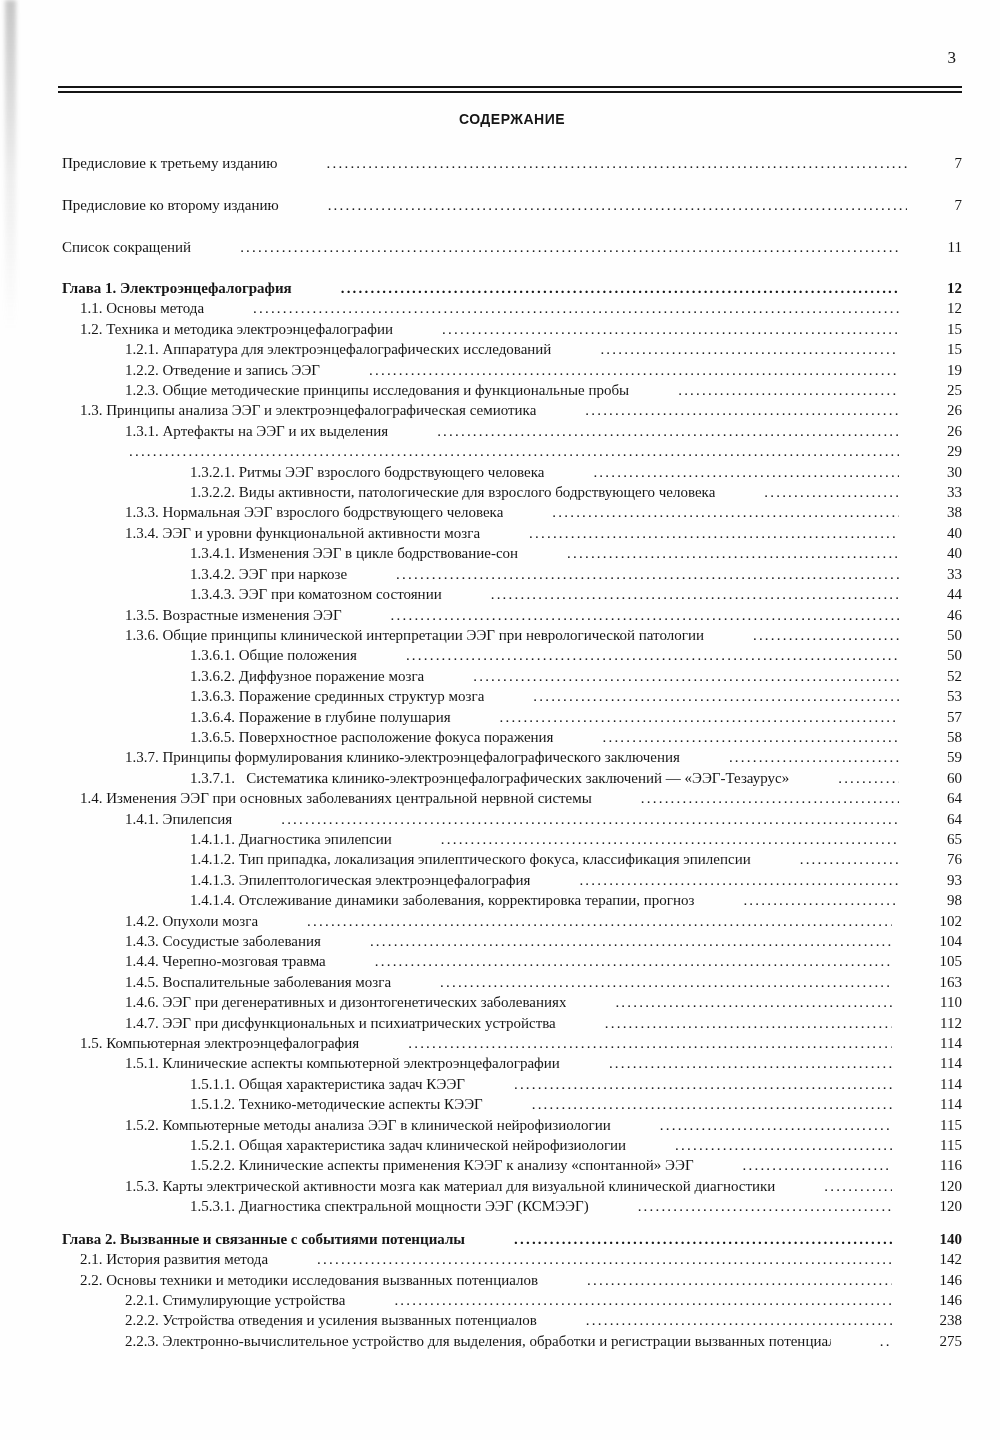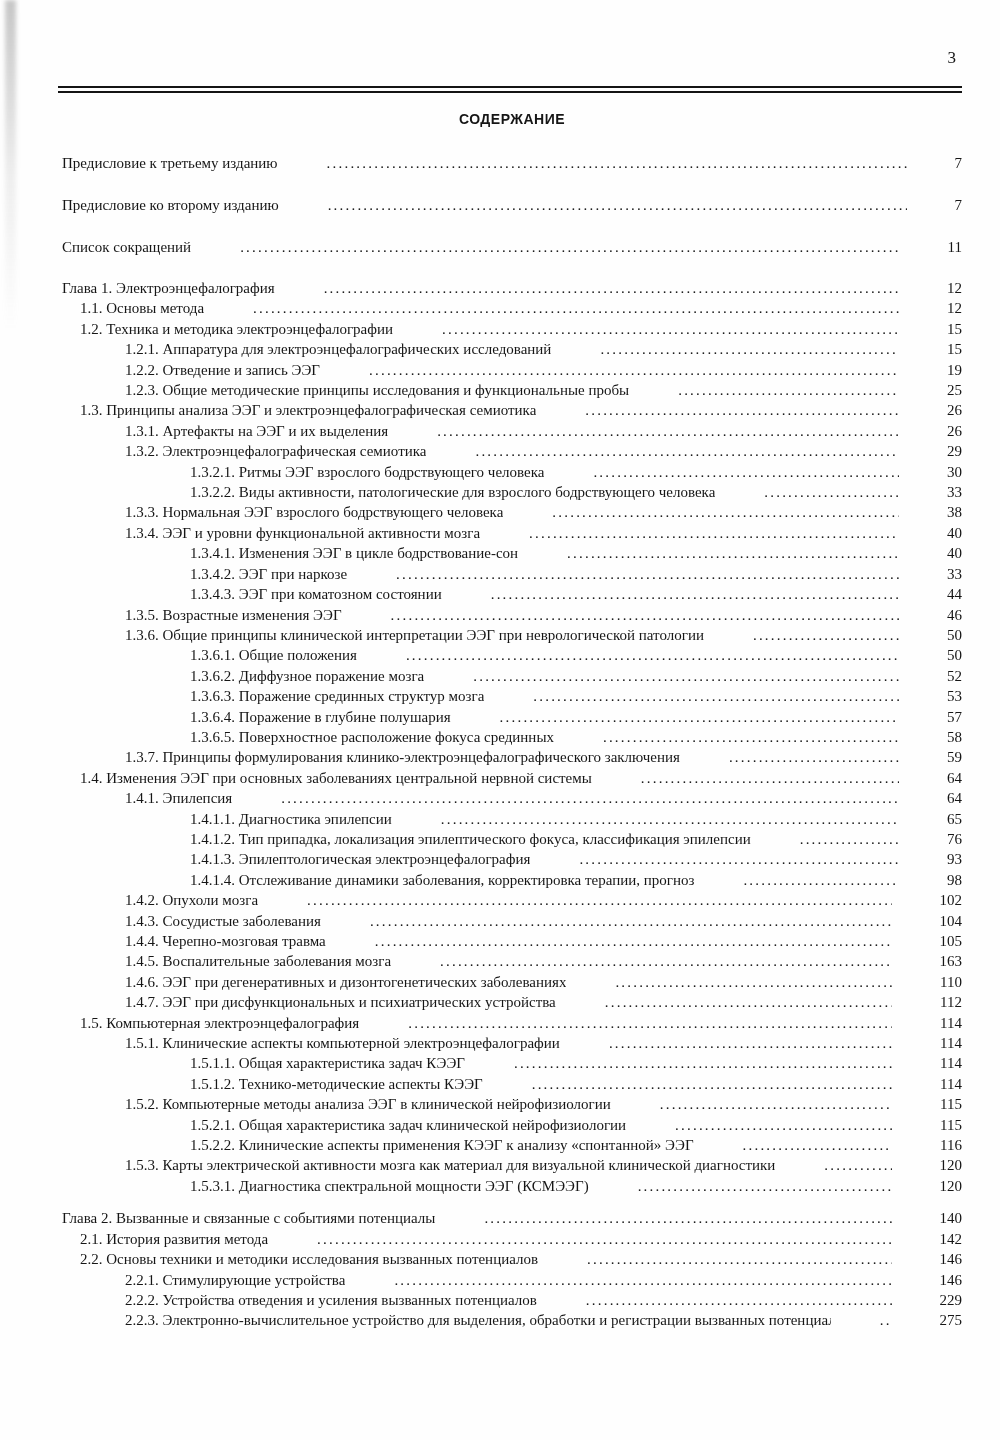--- a/index.html
+++ b/index.html
@@ -51,21 +51,21 @@
   .toc-dots{
     flex:1 1 12px;overflow:hidden;
     margin:0 3px 0 4px;
     min-width:0;
   }
   .toc-dots::after{
     content:"..................................................................................................................................................................................................................................................................................";
     letter-spacing:2.2px;
   }
   .toc-page{flex:0 0 auto;text-align:right;}
-  .bold{font-weight:normal;}
+  .bold{font-weight:bold;}
   .chapter-head{margin-top:12px;}
   .lvl1{padding-left:18px;}
   .lvl2{padding-left:63px;}
   .lvl3{padding-left:128px;}
 </style>
 </head>
 <body>
 
 <div class="page">
   <div class="edge-smudge"></div>
@@ -125,21 +125,20 @@
     <span class="toc-label">1.3. Принципы анализа ЭЭГ и электроэнцефалографическая семиотика</span>
     <span class="toc-dots"></span>
     <span class="toc-page">26</span>
   </div>
         <div class="toc-row lvl2">
     <span class="toc-label">1.3.1. Артефакты на ЭЭГ и их выделения</span>
     <span class="toc-dots"></span>
     <span class="toc-page">26</span>
   </div>
         <div class="toc-row lvl2">
-    <span class="toc-label">1.3.2. Электроэнцефалографическая семиотика</span>
     <span class="toc-dots"></span>
     <span class="toc-page">29</span>
   </div>
         <div class="toc-row lvl3">
     <span class="toc-label">1.3.2.1. Ритмы ЭЭГ взрослого бодрствующего человека</span>
     <span class="toc-dots"></span>
     <span class="toc-page">30</span>
   </div>
         <div class="toc-row lvl3">
     <span class="toc-label">1.3.2.2. Виды активности, патологические для взрослого бодрствующего человека</span>
@@ -195,28 +194,33 @@
     <span class="toc-label">1.3.6.3. Поражение срединных структур мозга</span>
     <span class="toc-dots"></span>
     <span class="toc-page">53</span>
   </div>
         <div class="toc-row lvl3">
     <span class="toc-label">1.3.6.4. Поражение в глубине полушария</span>
     <span class="toc-dots"></span>
     <span class="toc-page">57</span>
   </div>
         <div class="toc-row lvl3">
-    <span class="toc-label">1.3.6.5. Поверхностное расположение фокуса срединных</span>
+    <span class="toc-label">1.3.6.5. Поверхностное расположение фокуса поражения</span>
     <span class="toc-dots"></span>
     <span class="toc-page">58</span>
   </div>
         <div class="toc-row lvl2">
     <span class="toc-label">1.3.7. Принципы формулирования клинико-электроэнцефалографического заключения</span>
     <span class="toc-dots"></span>
     <span class="toc-page">59</span>
+  </div>
+        <div class="toc-row lvl3">
+    <span class="toc-label">1.3.7.1.&nbsp;&nbsp; Систематика клинико-электроэнцефалографических заключений — «ЭЭГ-Тезаурус»</span>
+    <span class="toc-dots"></span>
+    <span class="toc-page">60</span>
   </div>
         <div class="toc-row lvl1">
     <span class="toc-label">1.4. Изменения ЭЭГ при основных заболеваниях центральной нервной системы</span>
     <span class="toc-dots"></span>
     <span class="toc-page">64</span>
   </div>
         <div class="toc-row lvl2">
     <span class="toc-label">1.4.1. Эпилепсия</span>
     <span class="toc-dots"></span>
     <span class="toc-page">64</span>
@@ -332,21 +336,21 @@
     <span class="toc-page">146</span>
   </div>
         <div class="toc-row lvl2">
     <span class="toc-label">2.2.1. Стимулирующие устройства</span>
     <span class="toc-dots"></span>
     <span class="toc-page">146</span>
   </div>
         <div class="toc-row lvl2">
     <span class="toc-label">2.2.2. Устройства отведения и усиления вызванных потенциалов</span>
     <span class="toc-dots"></span>
-    <span class="toc-page">229</span>
+    <span class="toc-page">238</span>
   </div>
         <div class="toc-row lvl2">
     <span class="toc-label">2.2.3. Электронно-вычислительное устройство для выделения, обработки и регистрации вызванных потенциалов</span>
     <span class="toc-dots"></span>
     <span class="toc-page">275</span>
   </div>
       </div>
   </div>
 </div>
 

